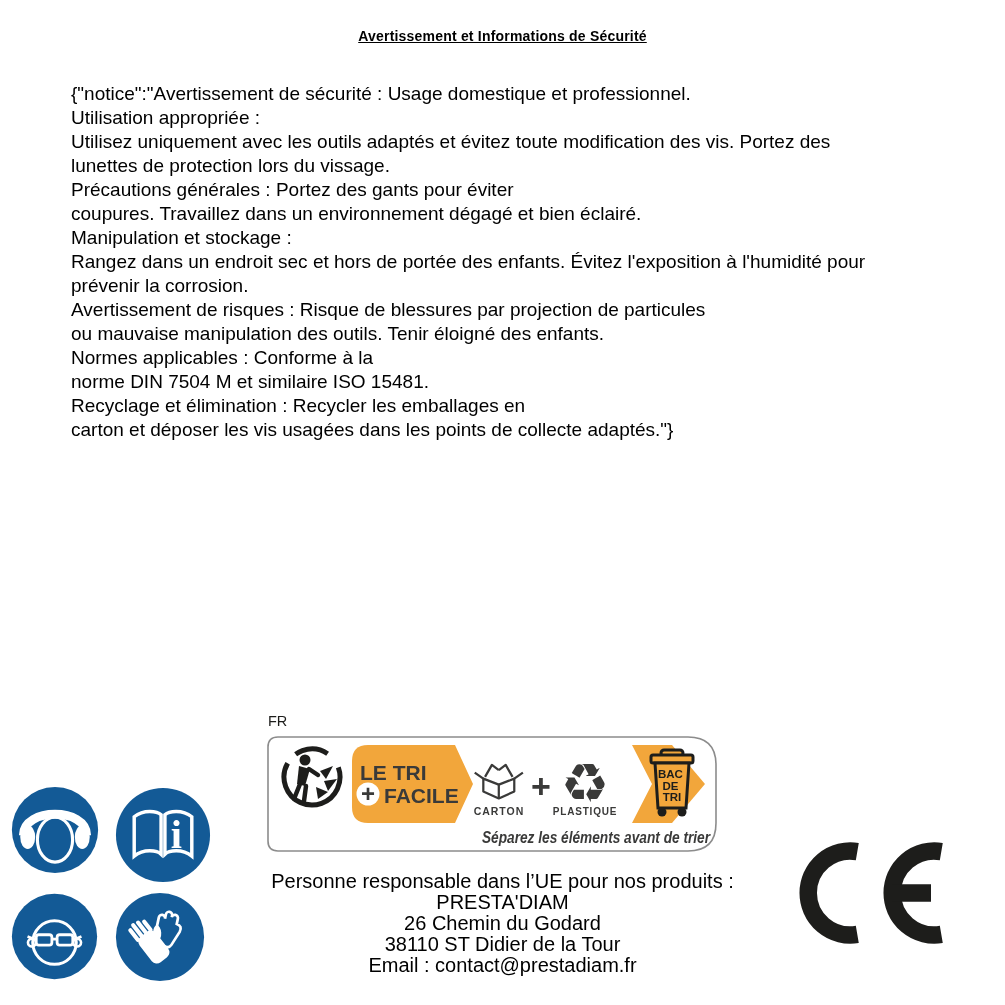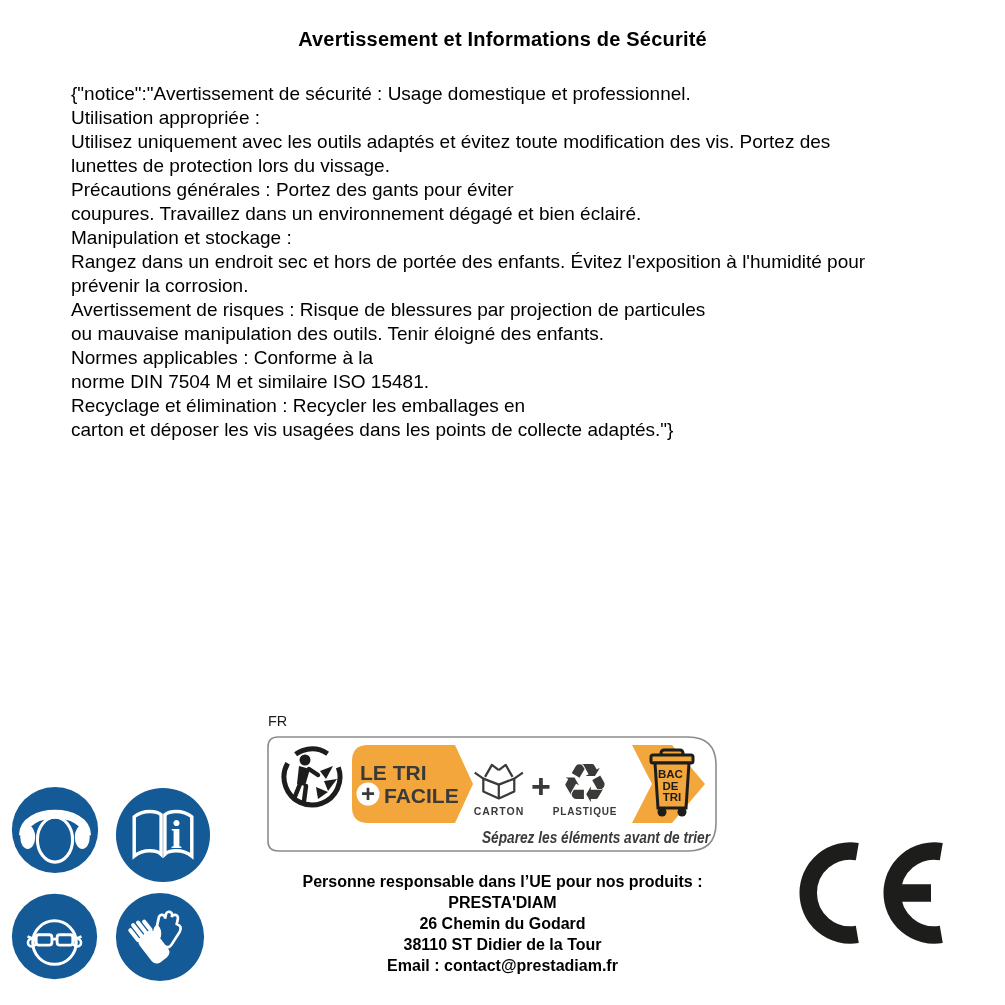--- a/index.html
+++ b/index.html
@@ -1,26 +1,26 @@
 <!DOCTYPE html>
 <html><head>
 <meta charset="utf-8">
 <style>
   html,body{margin:0;padding:0;background:#fff;}
   #page{position:relative;width:1005px;height:1005px;background:#ffffff;
         font-family:"Liberation Sans",sans-serif;color:#000;overflow:hidden;}
   .preline{white-space:pre-line;}
   .page-title{position:absolute;top:28px;left:0;width:100%;text-align:center;
-        font-weight:bold;font-size:20px;letter-spacing:.2px;}
+        font-weight:bold;font-size:14px;letter-spacing:.2px;text-decoration:underline;}
   .notice{position:absolute;left:71px;top:82px;width:862px;font-size:19px;
         line-height:24px;}
   .fr-label{position:absolute;left:268px;top:713px;font-weight:normal;font-size:14.5px;color:#1d1d1b;}
   .infotri{position:absolute;left:267px;top:736px;}
   .resp{position:absolute;left:0;top:871px;width:1005px;text-align:center;
-        font-weight:bold;font-size:16px;line-height:21px;}
+        font-weight:normal;font-size:20px;line-height:21px;}
   .picto{position:absolute;}
   .ce{position:absolute;left:792px;top:838px;}
   svg text{font-family:"Liberation Sans",sans-serif;}
   .serif-i{font-family:"Liberation Serif",serif;}
 </style>
 </head>
 <body>
 
 <div id="page">
 

